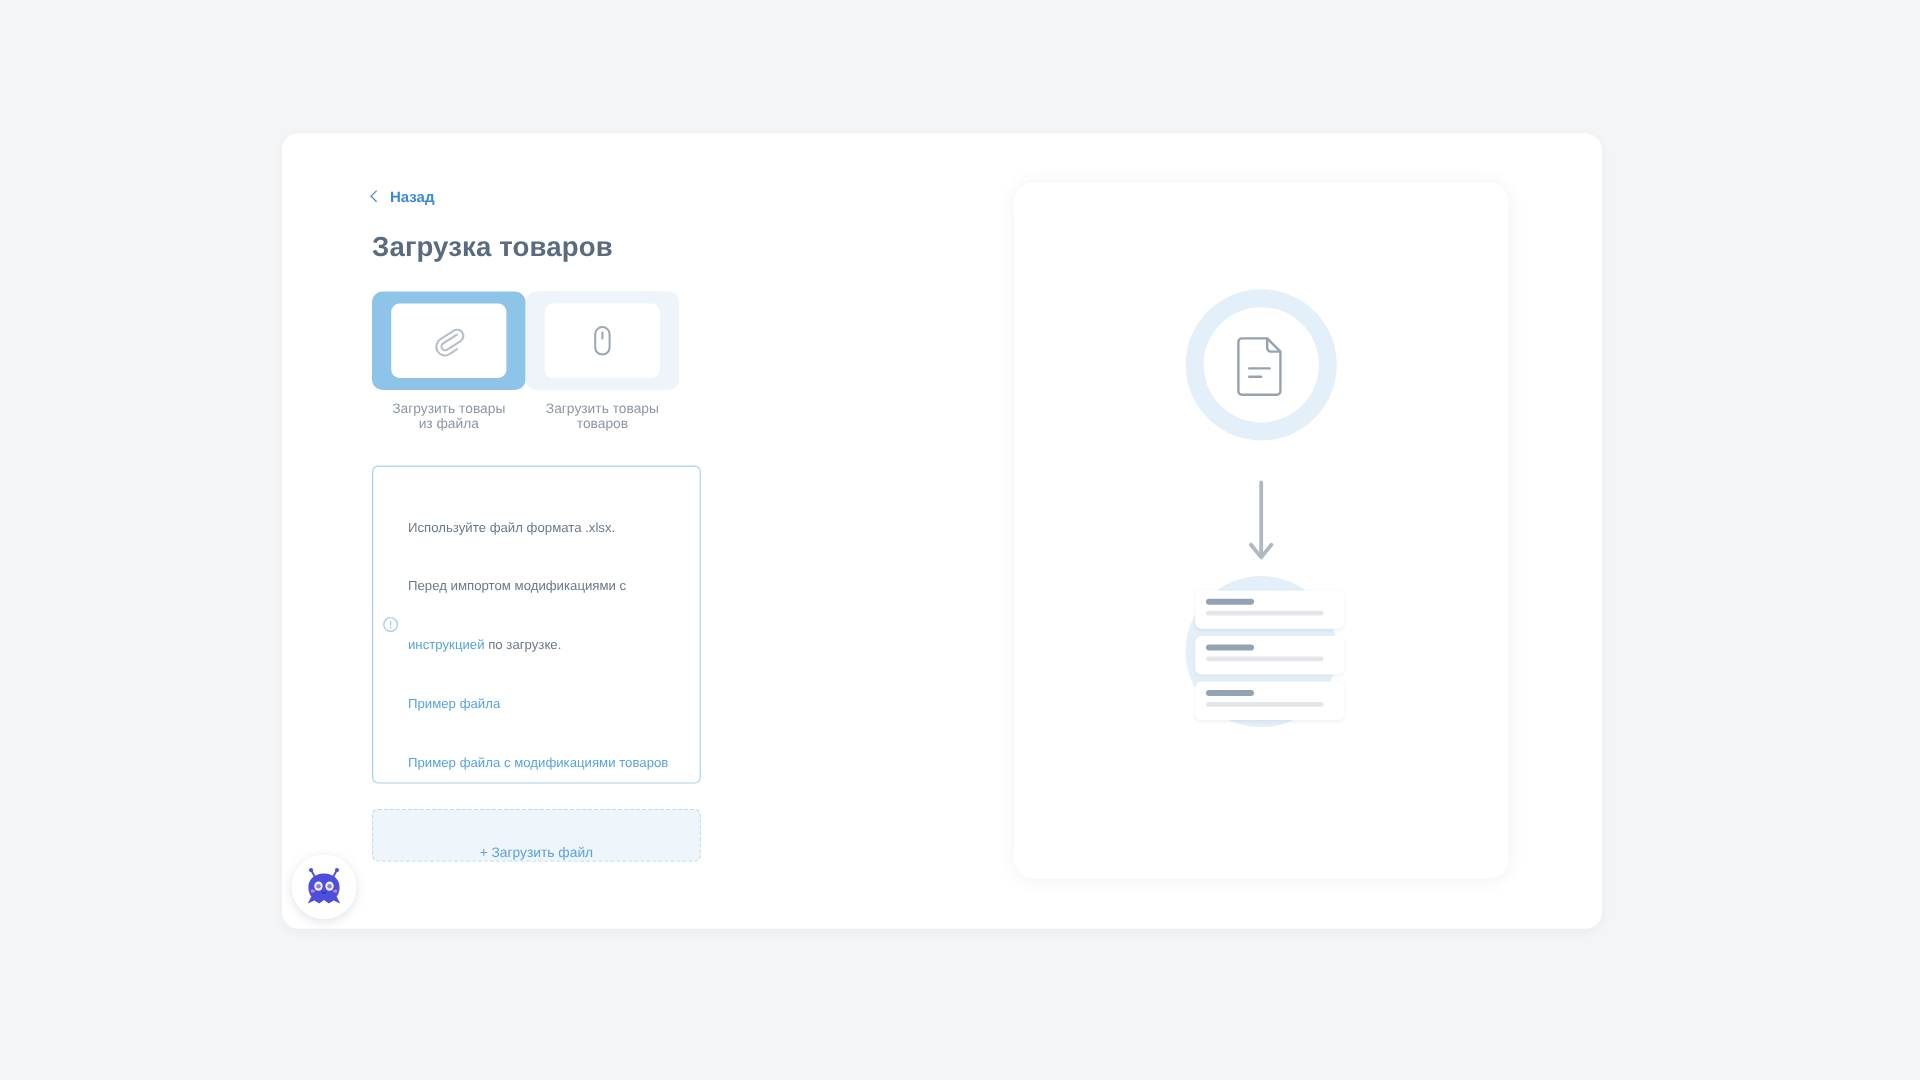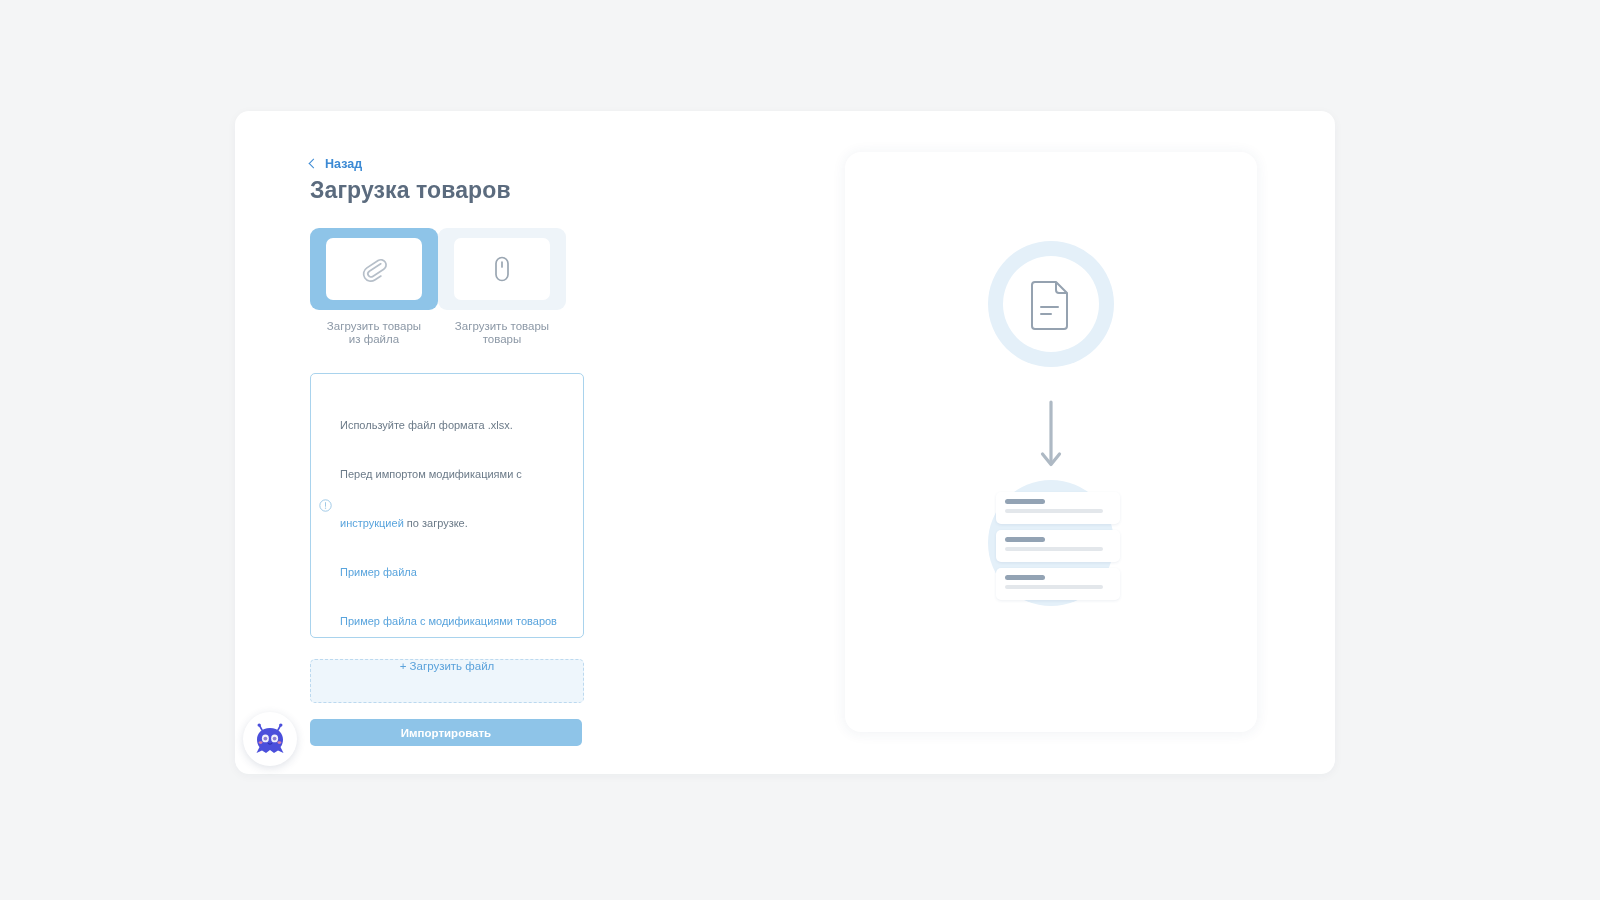--- a/index.html
+++ b/index.html
@@ -52,21 +52,21 @@
     width: 7px;
     height: 7px;
     border-left: 1.6px solid #3c8ad4;
     border-bottom: 1.6px solid #3c8ad4;
     transform: rotate(45deg);
     margin-top: -1px;
   }
 
   
   .page-title {
-    margin-top: 4px;
+    margin-top: 19px;
     font-size: 23px;
     font-weight: bold;
     color: #5b6b7e;
     letter-spacing: 0.1px;
   }
 
   
   .tiles {
     display: flex;
     margin-top: 24px;
@@ -132,21 +132,21 @@
 
   
   .upload-box {
     margin-top: 21px;
     width: 274px;
     height: 44px;
     border: 1px dashed #bcd9ef;
     border-radius: 5px;
     background: #eef6fc;
     display: flex;
-    align-items: flex-start;
+    align-items: flex-end;
     justify-content: center;
     color: #5ba2db;
     font-size: 11.5px;
     cursor: pointer;
   }
 
   
   .import-btn {
     margin-top: 16px;
     width: 272px;
@@ -299,21 +299,21 @@
         <div class="tile unselected">
           <div class="tile-inner">
             <svg width="34" height="34" viewBox="0 0 34 34">
               <rect x="11" y="5.5" width="12" height="23" rx="6" ry="6" fill="none" stroke="#9aa6b2" stroke-width="1.7"></rect>
               <line x1="17" y1="10" x2="17" y2="15" stroke="#9aa6b2" stroke-width="1.7" stroke-linecap="round"></line>
             </svg>
           </div>
         </div>
         <div class="tile-label">
           <span>Загрузить товары</span><br>
-          <span>товары</span>
+          <span>товаров</span>
         </div>
       </div>
 
     </div>
 
     <div class="info-box">
       <svg class="info-icon" viewBox="0 0 16 16">
         <circle cx="8" cy="8" r="7" fill="none" stroke="#9ec9e6" stroke-width="1.2"></circle>
         <line x1="8" y1="4.4" x2="8" y2="9" stroke="#9ec9e6" stroke-width="1.2" stroke-linecap="round"></line>
         <circle cx="8" cy="11.3" r="0.85" fill="#9ec9e6"></circle>
@@ -324,23 +324,20 @@
         <span class="row"><span class="lnk">инструкцией</span><span> по загрузке.</span></span>
         <span class="row lnk">Пример файла</span>
         <span class="row lnk">Пример файла с модификациями товаров</span>
       </div>
     </div>
 
     <div class="upload-box">
       <span>+ Загрузить файл</span>
     </div>
 
-    <button class="import-btn">
-      <span>Импортировать</span>
-    </button>
 
   </div>
 
   <div class="illus-panel">
     <div class="illus-stage">
 
       <div class="doc-halo">
         <div class="doc-core">
           <svg width="44" height="52" viewBox="0 0 44 52">
             <path d="M6 4 h21 l11 11 v33 a3 3 0 0 1 -3 3 H6 a3 3 0 0 1 -3 -3 V7 a3 3 0 0 1 3 -3 z" fill="none" stroke="#95a2b0" stroke-width="2" stroke-linejoin="round"></path>

